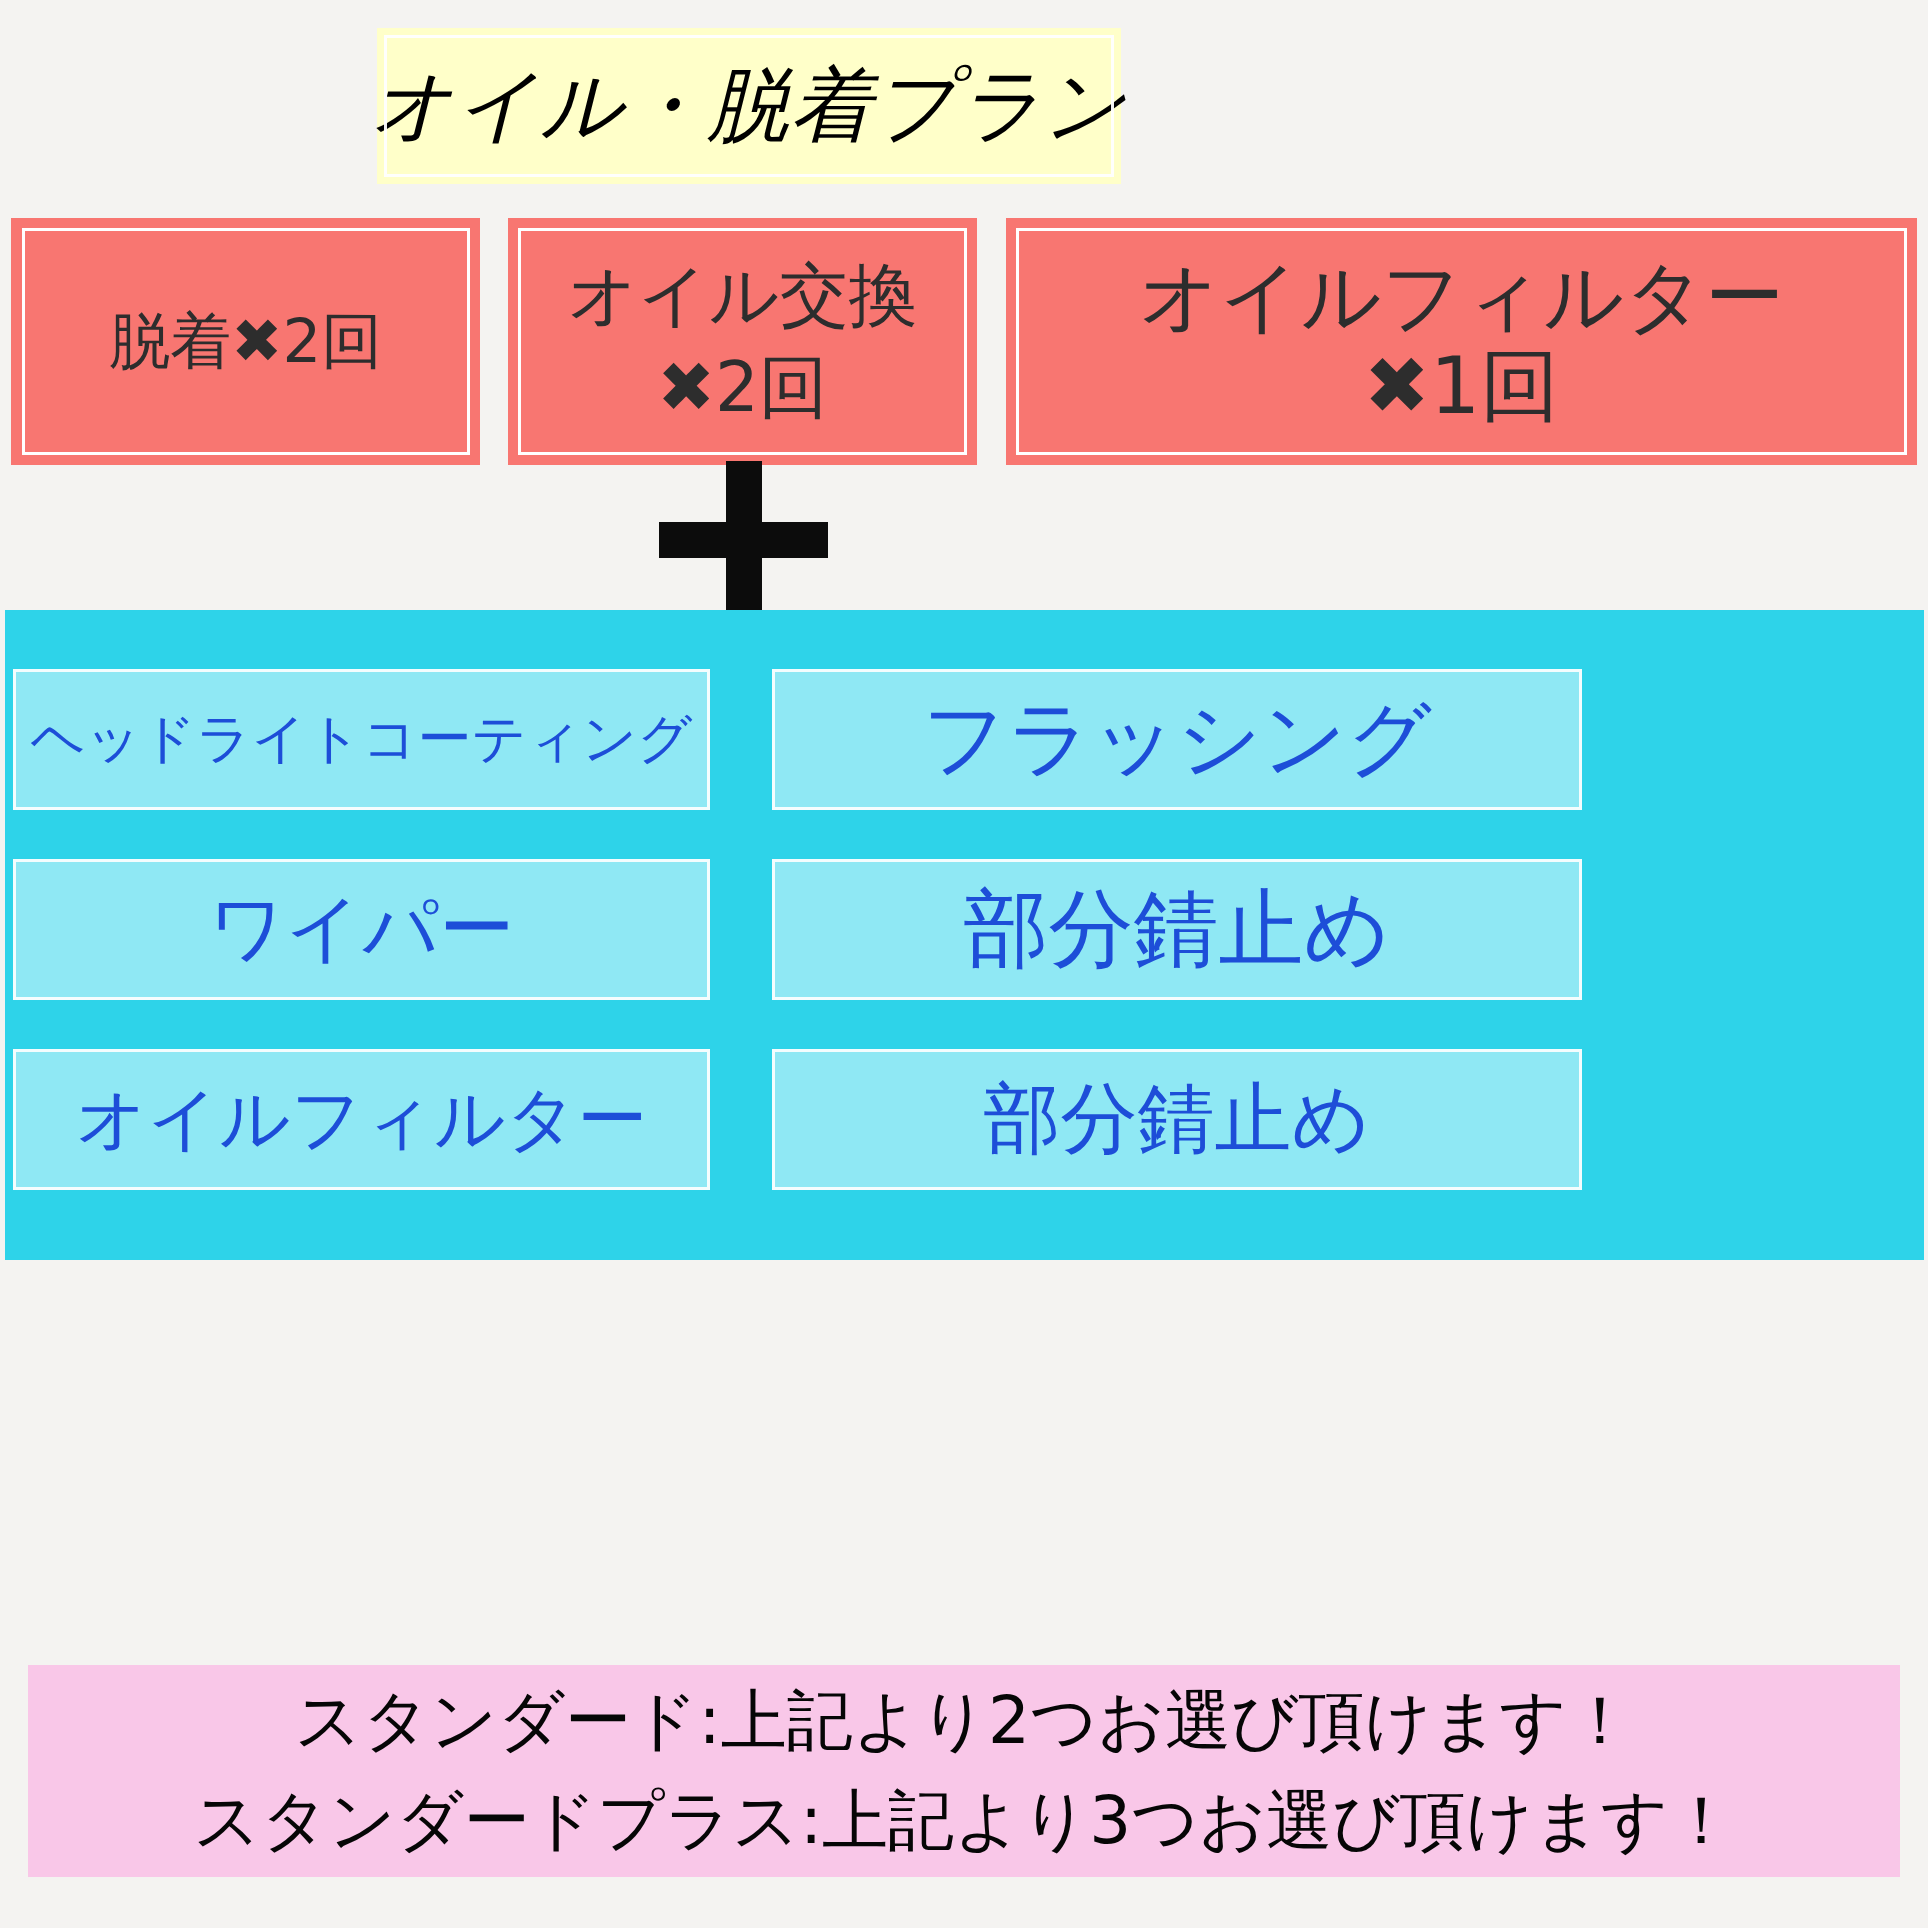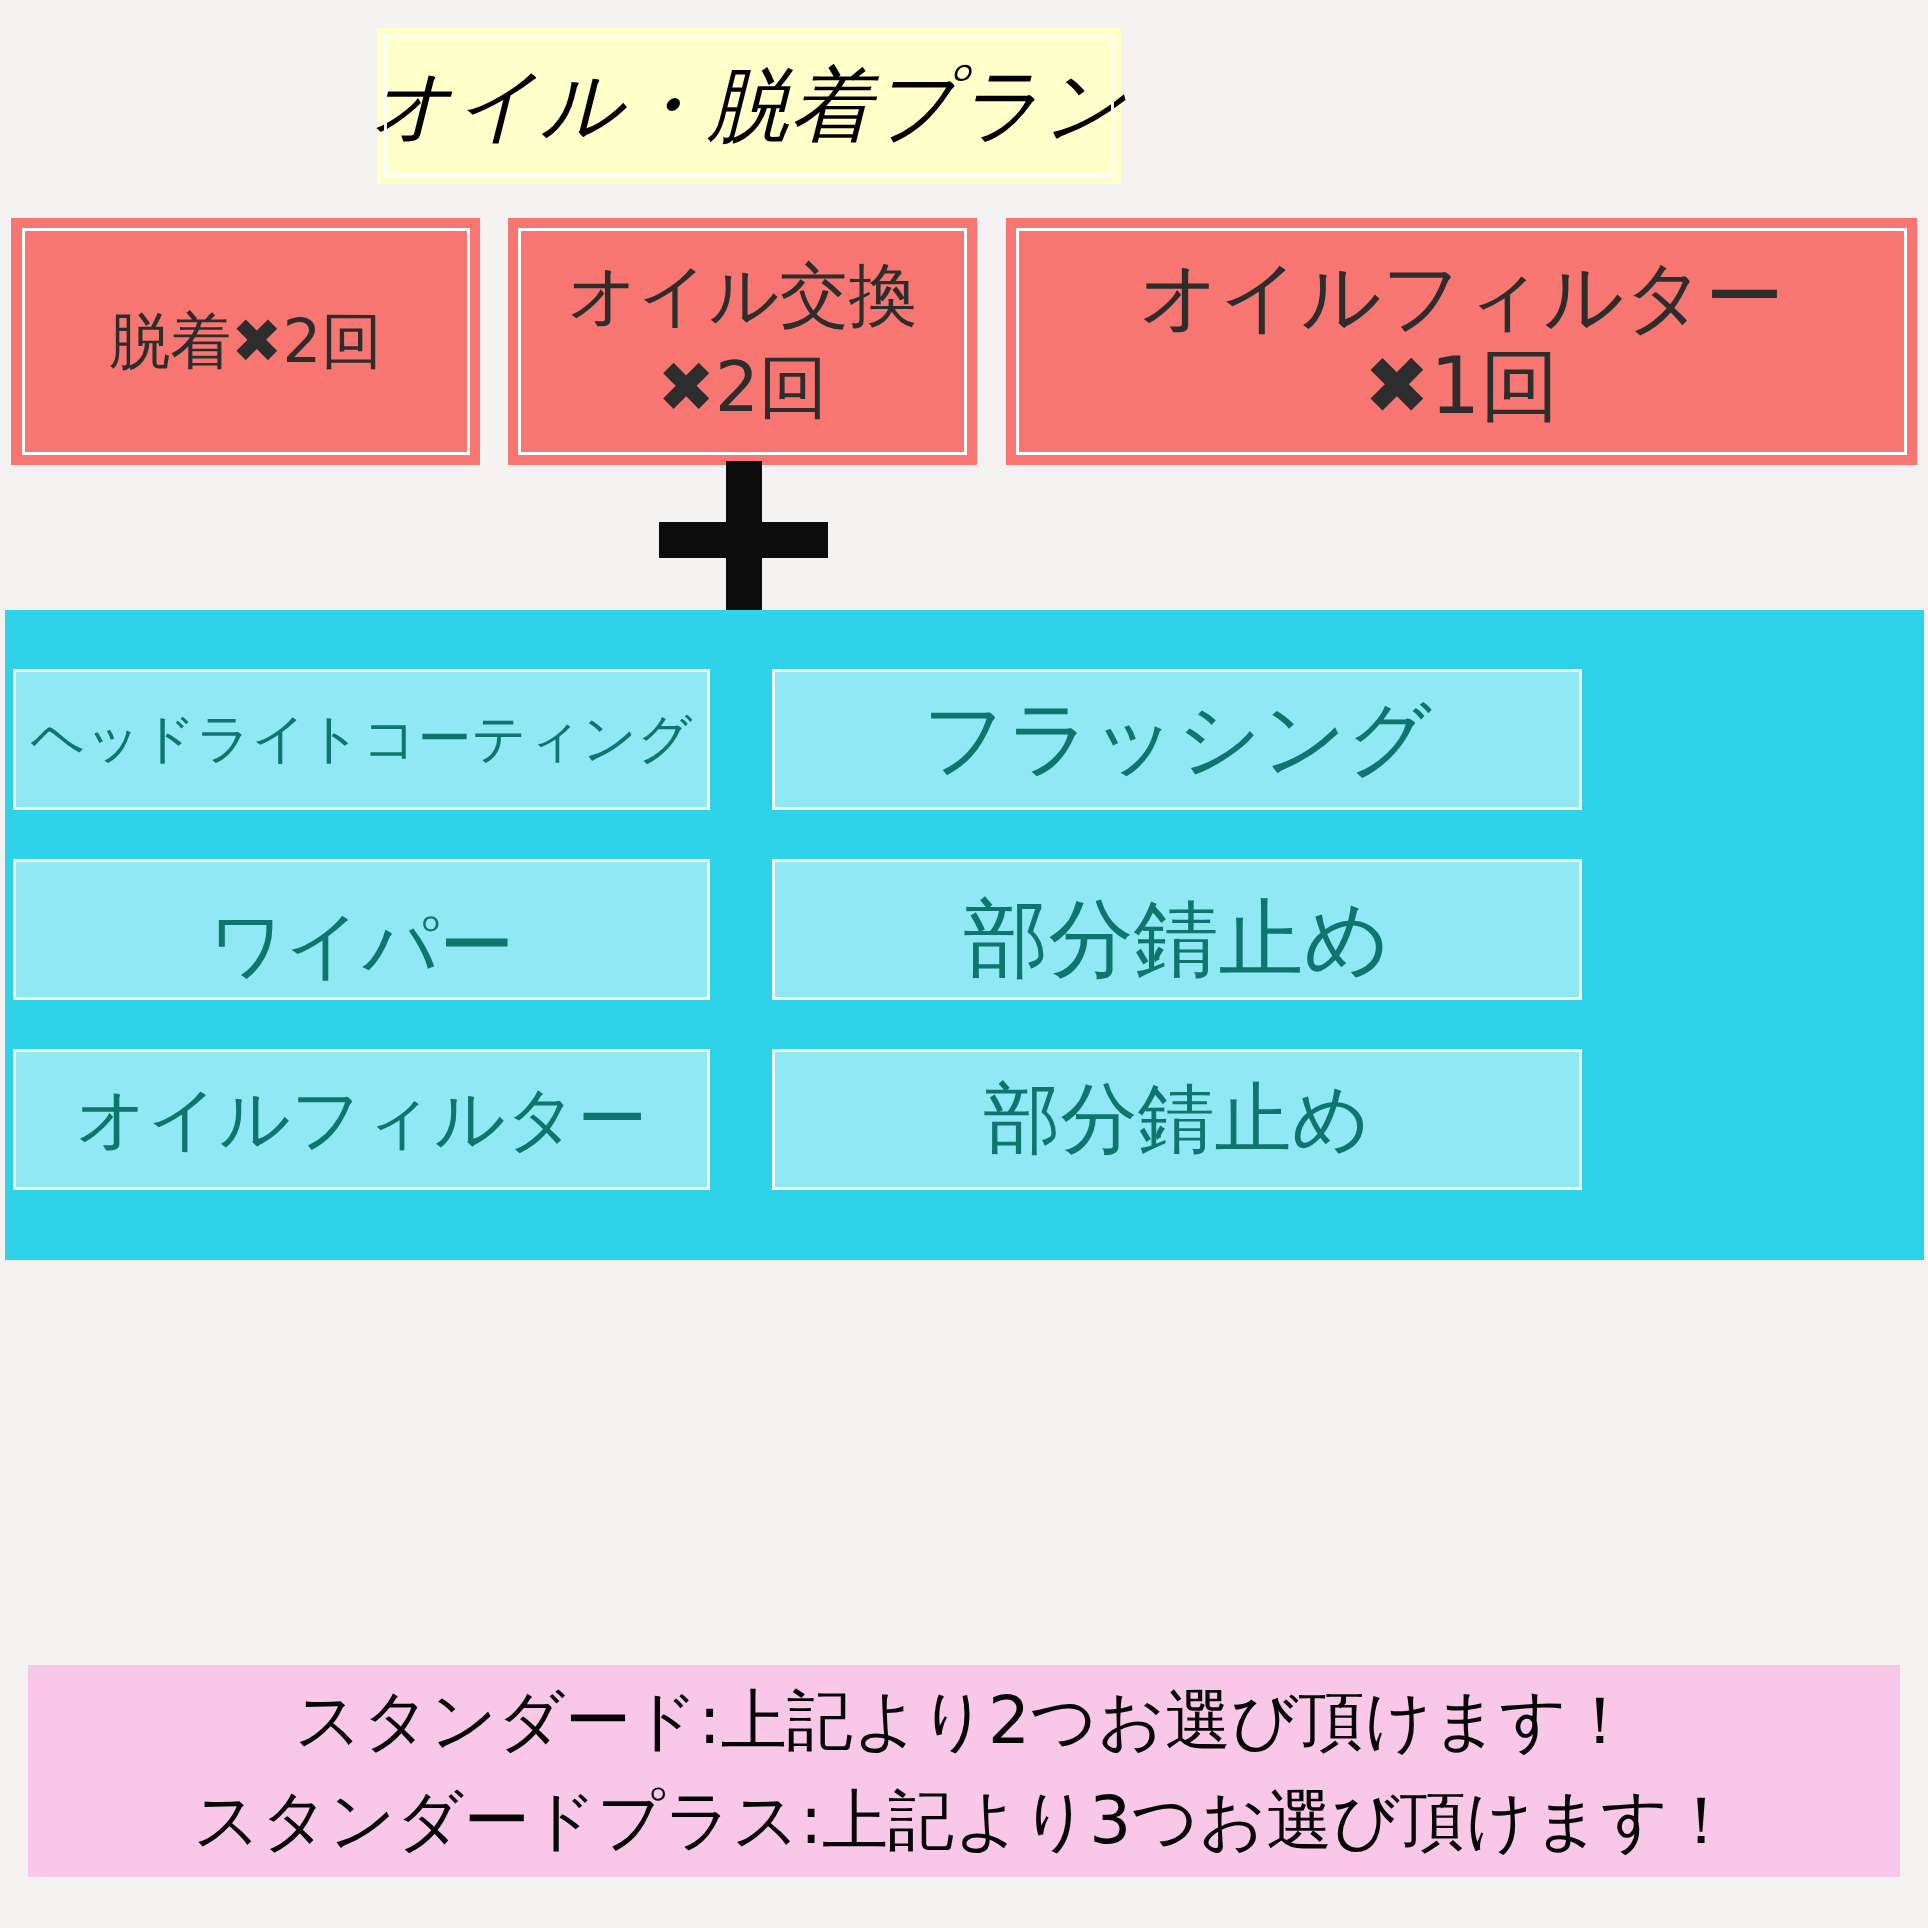--- a/index.html
+++ b/index.html
@@ -70,27 +70,27 @@
     left: 4.7px; top: 610px; width: 1919px; height: 650px;
     background: #2ed3e9;
   }
   .option {
     position: absolute;
     height: 141px;
     background: #8fe8f4;
     border: 3.8px solid rgba(255,255,255,0.9);
     display: flex; align-items: center; justify-content: center;
     text-align: center;
-    color: #0f766e;
+    color: #1d4ed8;
     white-space: nowrap;
   }
   .col-left  { left: 13px;  width: 697px; }
   .col-right { left: 772px; width: 810px; }
   .row-1 { top: 669px; }
-  .row-2 { top: 859px; align-items: flex-end; }
+  .row-2 { top: 859px; }
   .row-3 { top: 1049px; }
   .opt-headlight { font-size: 54px; }
   .opt-wiper { font-size: 75px; }
   .opt-aircon { font-size: 70px; }
   .opt-flushing { font-size: 83px; }
   .opt-sanitize { font-size: 85px; }
   .opt-rust { font-size: 77px; }
 
   
   .footer-note {

